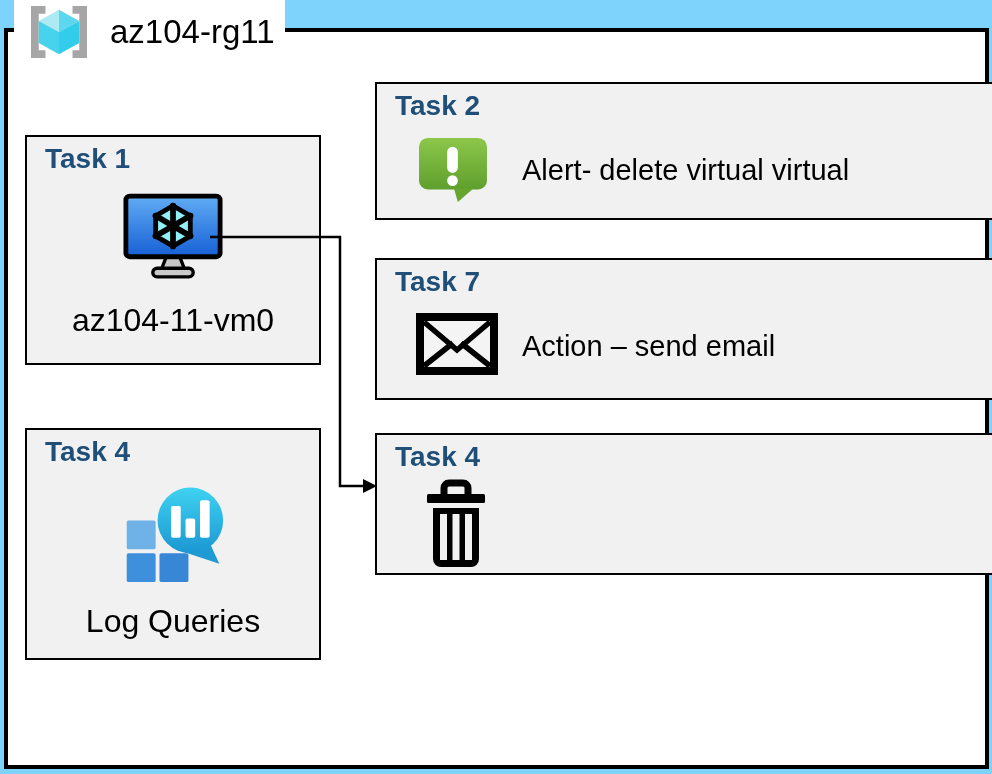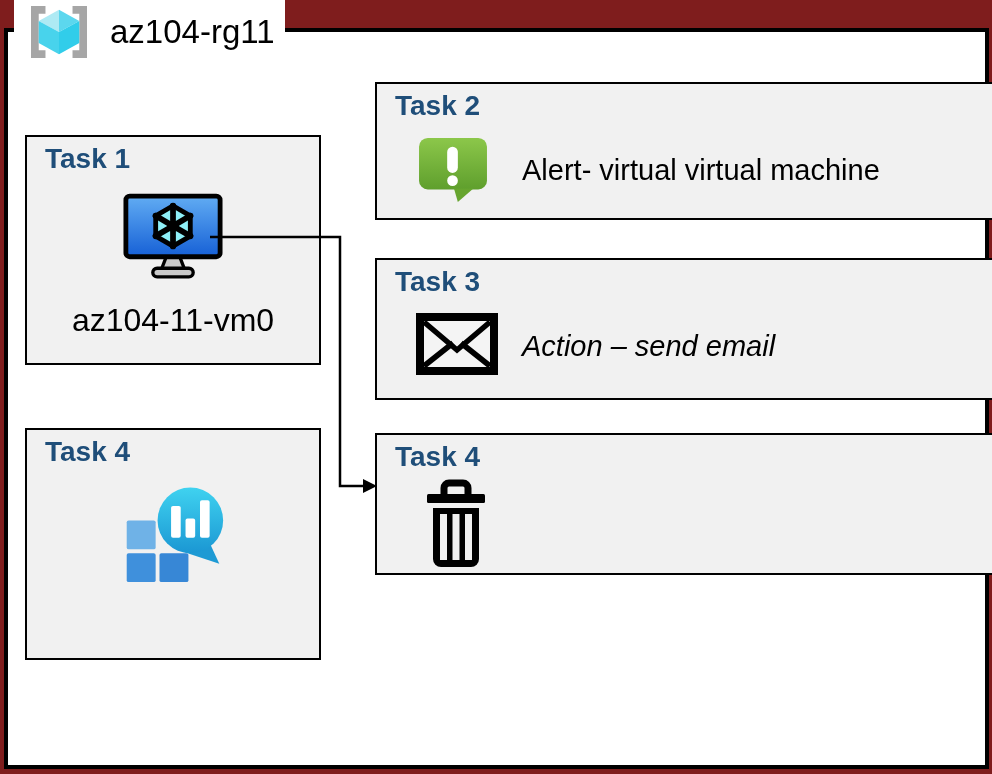--- a/index.html
+++ b/index.html
@@ -4,21 +4,21 @@
 <style>
   html, body {
     margin: 0;
     padding: 0;
     background: #ffffff;
   }
   .canvas {
     position: relative;
     width: 992px;
     height: 774px;
-    background: #7f1d1d;
+    background: #7dd3fc;
     font-family: "Liberation Sans", "DejaVu Sans", sans-serif;
     overflow: hidden;
   }
   .outer-box {
     position: absolute;
     left: 4px;
     top: 28px;
     width: 985px;
     height: 741px;
     border: 4px solid #000000;
@@ -92,21 +92,21 @@
   .task-5 .side-icon { left: 40px; top: 50px; }
   .task-wide .task-caption {
     position: absolute;
     left: 145px;
     transform: translateY(-50%);
     font-size: 29px;
     color: #000000;
     white-space: nowrap;
   }
   .task-2 .task-caption { top: 86px; }
-  .task-3 .task-caption { top: 86px; font-style: italic; }
+  .task-3 .task-caption { top: 86px; }
   .task-4 .task-caption { top: 91px; }
   .task-5 .task-caption { top: 91px; }
   .connector-layer {
     position: absolute;
     left: 0;
     top: 0;
     width: 992px;
     height: 774px;
     z-index: 5;
     pointer-events: none;
@@ -168,41 +168,42 @@
       </defs>
       <rect x="8" y="46" width="30" height="30" rx="2" fill="#6FB2E7"></rect>
       <rect x="8" y="80" width="30" height="30" rx="2" fill="#3F90DC"></rect>
       <rect x="42" y="80" width="30" height="30" rx="2" fill="#3787D6"></rect>
       <polygon points="93,67 104,91 68,79" fill="#1E9AD4"></polygon>
       <circle cx="74" cy="46" r="34" fill="url(#logBubble)"></circle>
       <rect x="54" y="31" width="10" height="33" rx="2" fill="#ffffff"></rect>
       <rect x="69" y="44" width="10" height="20" rx="2" fill="#ffffff"></rect>
       <rect x="84" y="25" width="10" height="39" rx="2" fill="#ffffff"></rect>
     </svg>
+    <div class="task-caption">Log Queries</div>
   </div>
 
   <div class="task task-wide task-2">
     <div class="task-title">Task 2</div>
     <svg class="side-icon" width="72" height="66" viewBox="0 0 74 68">
       <defs>
         <linearGradient id="alertGreen" x1="0" y1="0" x2="0" y2="1">
           <stop offset="0" stop-color="#8CC74A"></stop>
           <stop offset="1" stop-color="#5F9F2D"></stop>
         </linearGradient>
       </defs>
       <rect x="2" y="2" width="70" height="53" rx="9" fill="url(#alertGreen)"></rect>
       <polygon points="38,54 58,54 42,68" fill="#67A52F"></polygon>
       <rect x="31" y="11" width="11" height="27" rx="5.5" fill="#ffffff"></rect>
       <circle cx="36.5" cy="46" r="5.5" fill="#ffffff"></circle>
     </svg>
-    <div class="task-caption">Alert- virtual virtual machine</div>
+    <div class="task-caption">Alert- delete virtual virtual</div>
   </div>
 
   <div class="task task-wide task-3">
-    <div class="task-title">Task 3</div>
+    <div class="task-title">Task 7</div>
     <svg class="side-icon" width="84" height="64" viewBox="0 0 84 64">
       <rect x="5" y="5" width="74" height="54" fill="#F4F4F4" stroke="#000" stroke-width="8"></rect>
       <path d="M9 10 L42 38 L75 10" fill="none" stroke="#000" stroke-width="5.5"></path>
       <path d="M9 54 L38 31 M75 54 L46 31" fill="none" stroke="#000" stroke-width="5.5"></path>
     </svg>
     <div class="task-caption">Action – send email</div>
   </div>
 
   <div class="task task-wide task-4">
     <div class="task-title">Task 4</div>

